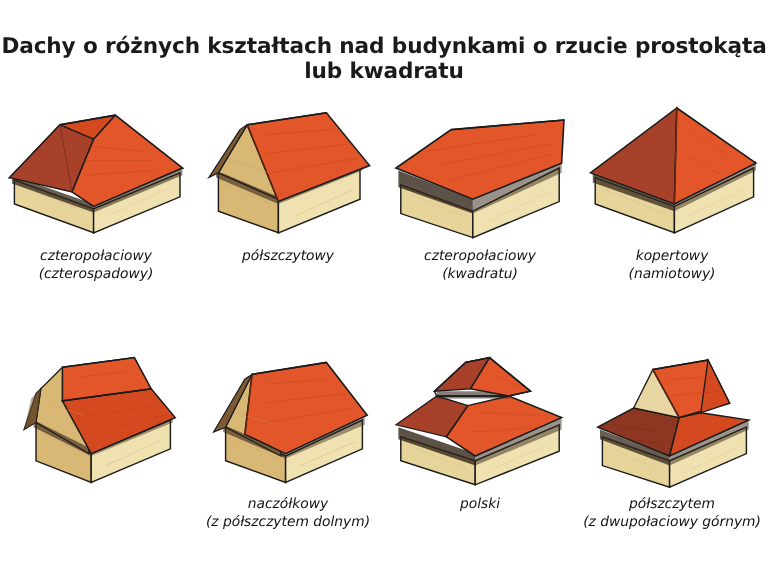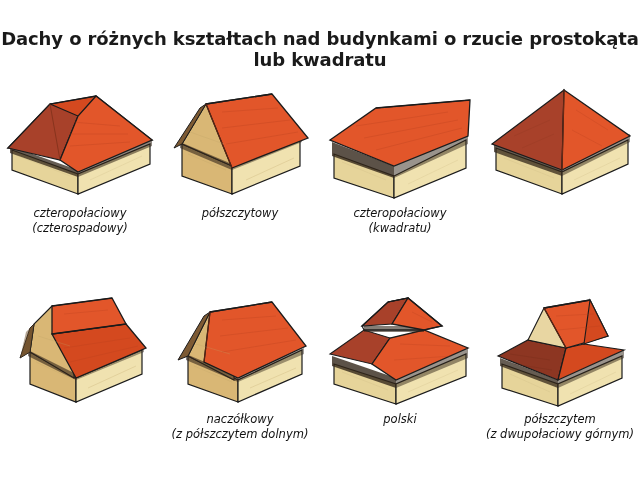--- a/index.html
+++ b/index.html
@@ -186,20 +186,24 @@
           <g stroke="#8c3520" stroke-width="0.6" opacity="0.4">
             <line x1="34" y1="54" x2="70" y2="38"></line>
             <line x1="42" y1="66" x2="74" y2="52"></line>
           </g>
           <g stroke="#c9b780" stroke-width="0.5" opacity="0.5">
             <line x1="24" y1="76" x2="74" y2="96"></line>
             <line x1="94" y1="98" x2="140" y2="76"></line>
           </g>
         </svg>
       </div>
+      <div class="caption">
+        <span>kopertowy</span>
+        <span class="l2">(namiotowy)</span>
+      </div>
     </div>
 
   </div>
 
   <div class="row row-2">
 
     <div class="cell c0">
       <div class="art">
         <svg viewBox="0 0 160 120">
 

